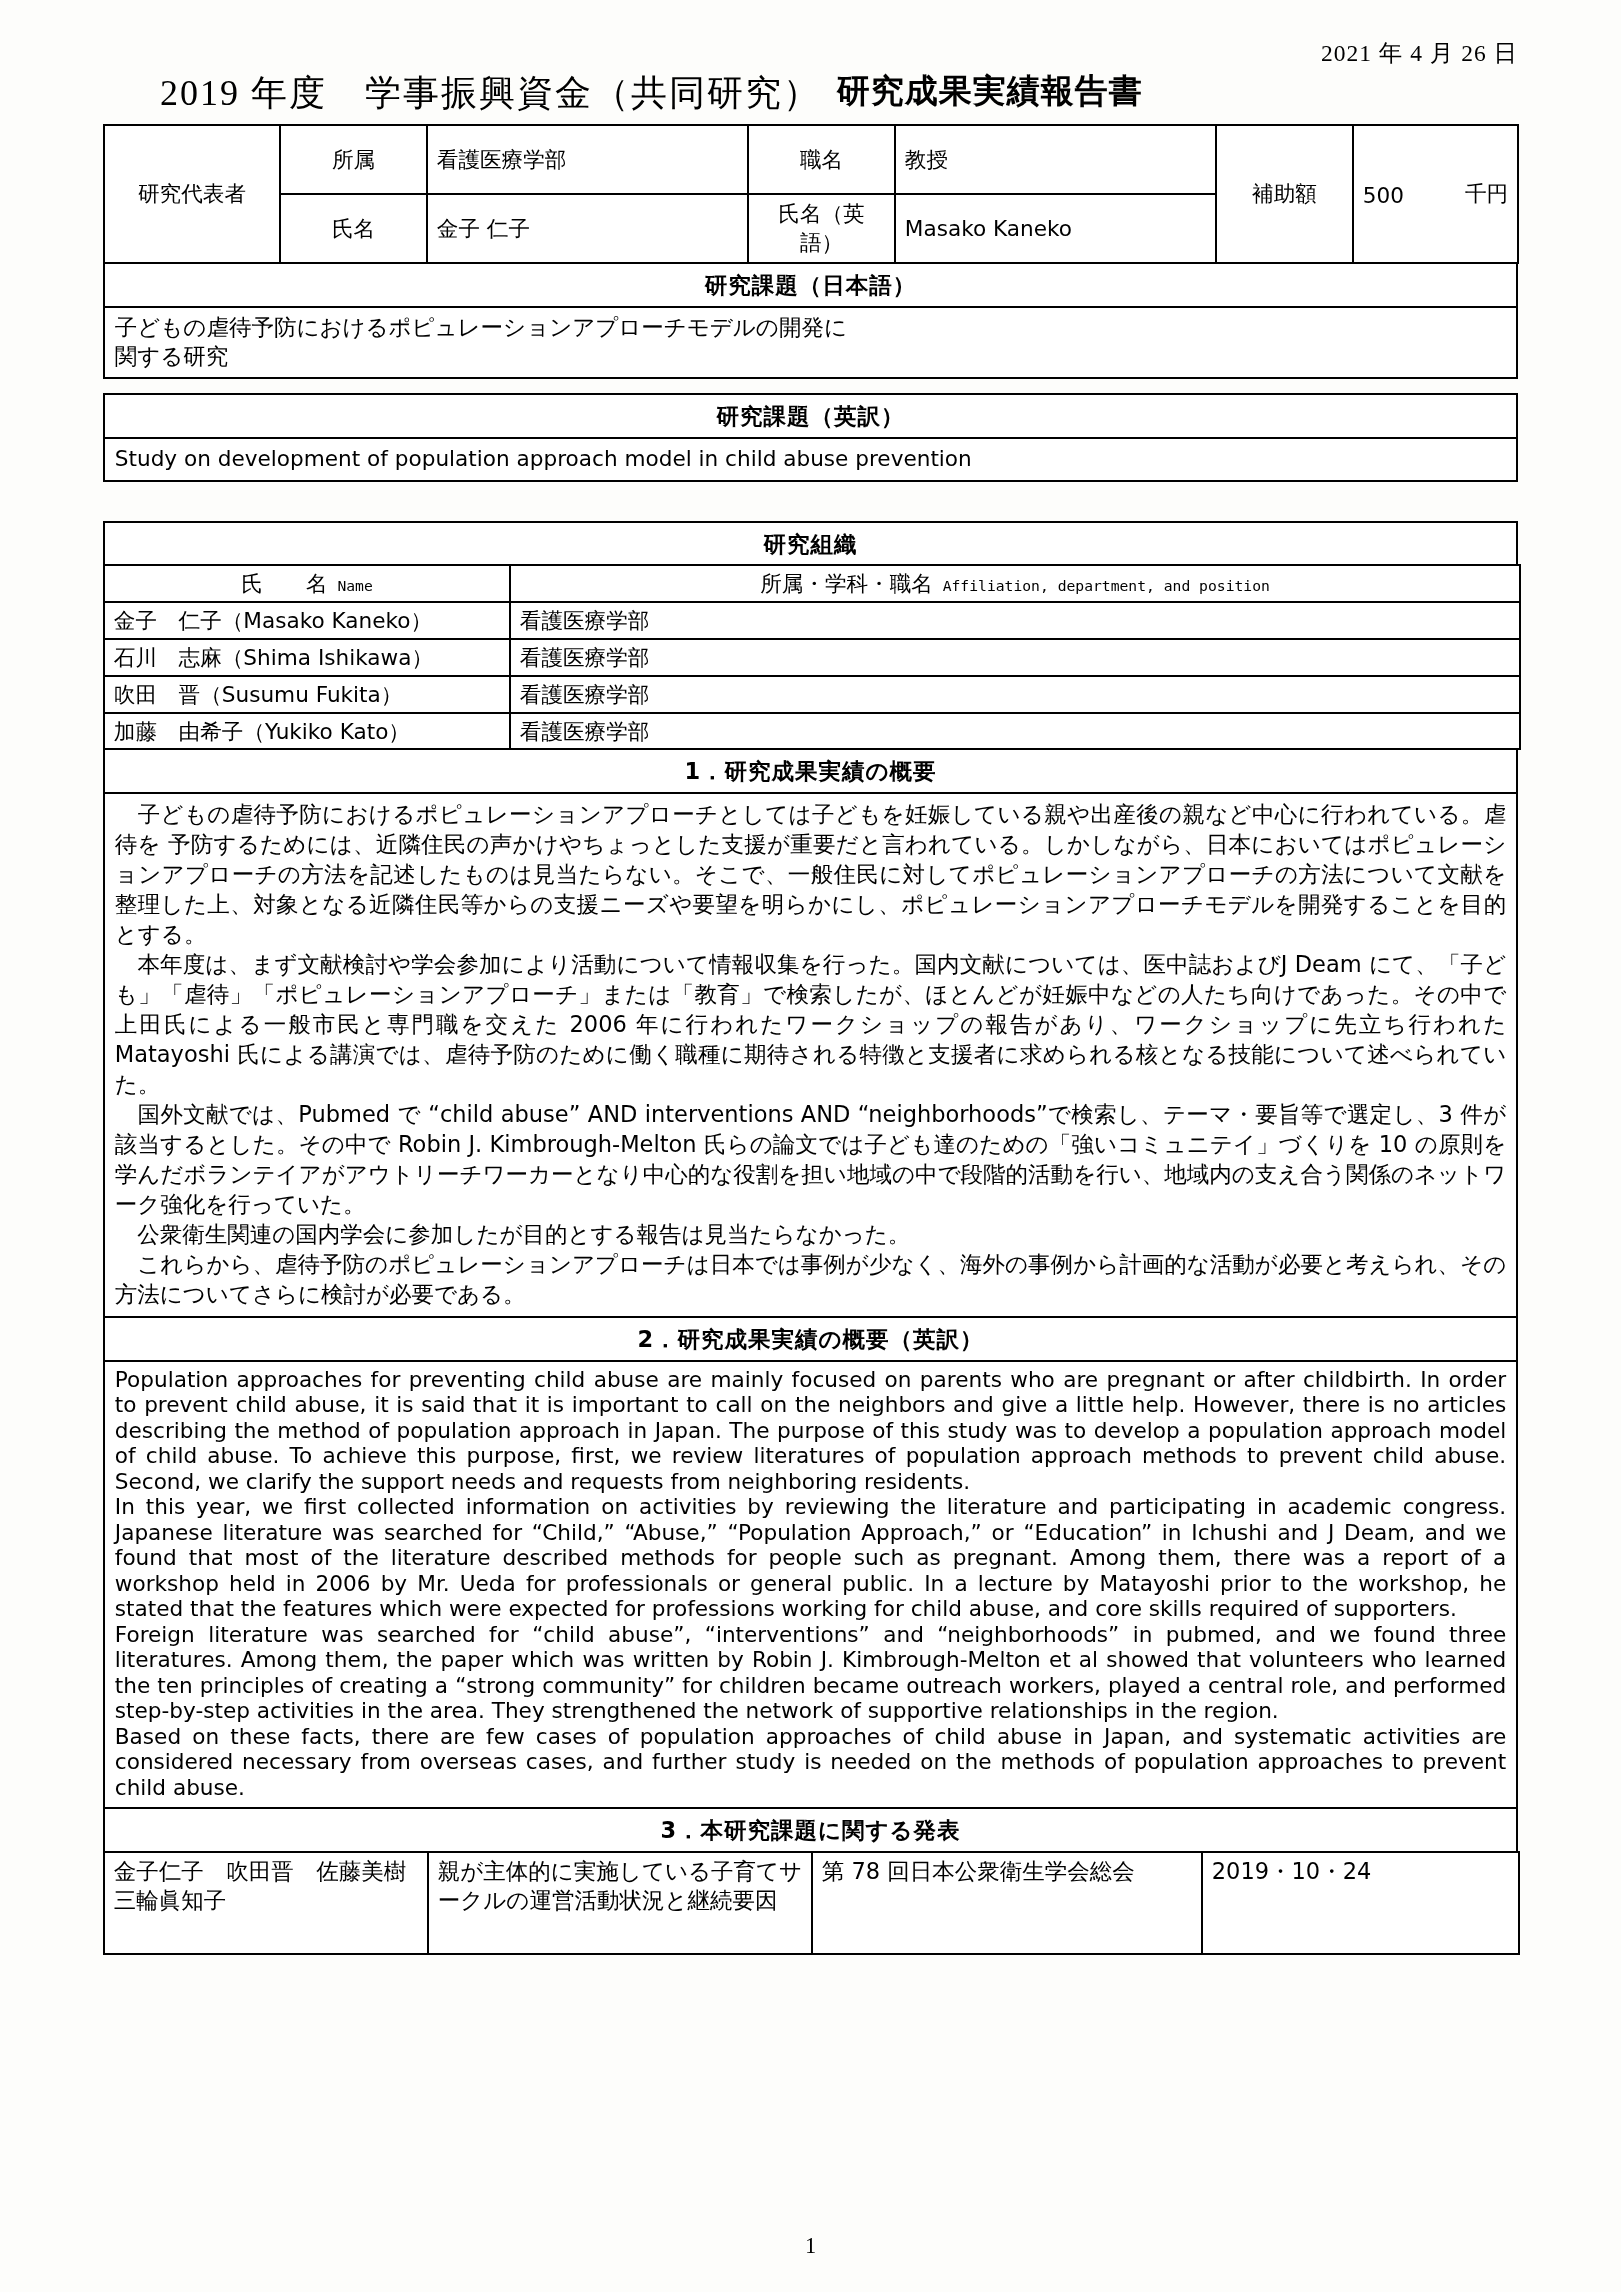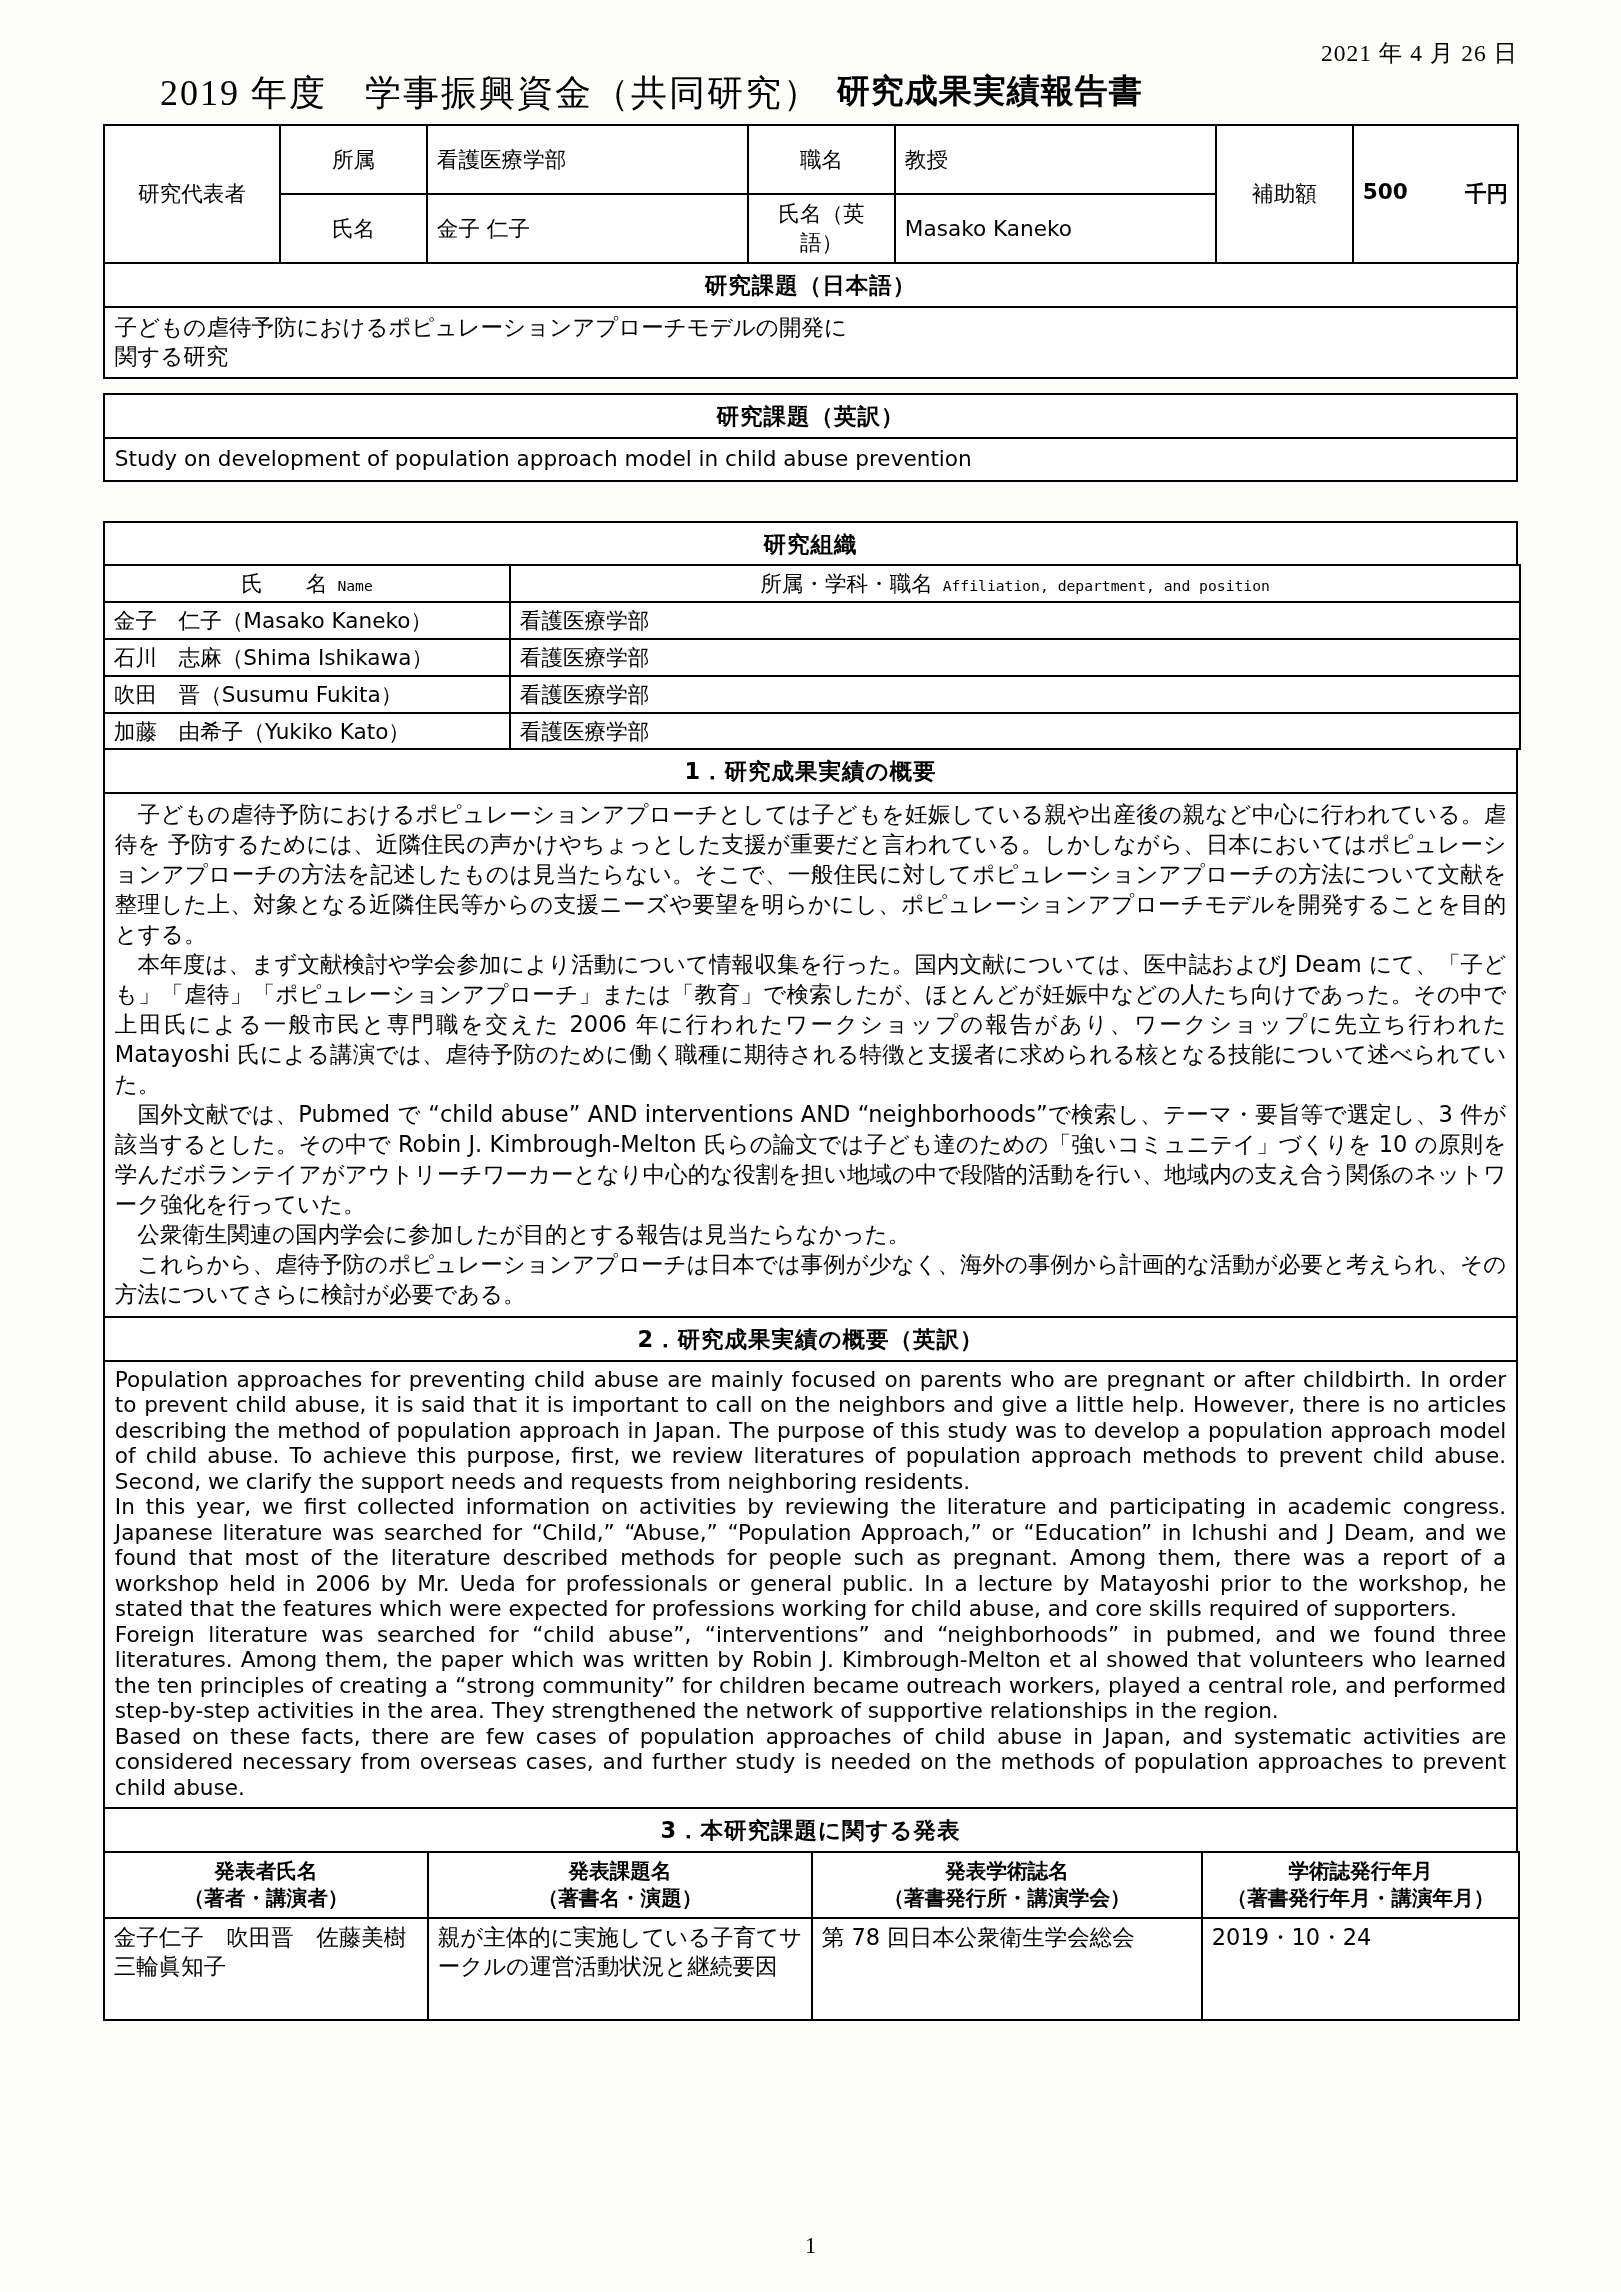--- a/index.html
+++ b/index.html
@@ -23,21 +23,21 @@
   .stack > * { border: 2px solid #000; margin-top: -2px; background: #fff; }
   .stack > *:first-child { margin-top: 0; }
   .gap-sm { margin-top: 13.7px !important; }
   .block2 { margin-top: 39px; }
 
   table { border-collapse: collapse; width: 100%; table-layout: fixed; }
   td { border: 2px solid #000; padding: 2.9px 8.8px; font-size: 21.6px; overflow: hidden; }
   td.c { text-align: center; }
 
   .rep-table tr { height: 69px; }
-  .subsidy { display: flex; justify-content: space-between; align-items: flex-start; width: 100%; font-weight: bold; }
+  .subsidy { display: flex; justify-content: space-between; align-items: flex-end; width: 100%; }
 
   .band {
     text-align: center; font-weight: bold; font-size: 22.5px;
     padding: 5.9px 0 4.9px 0; letter-spacing: 1px;
   }
   .textblock { padding: 4.9px 9.8px 6.9px 9.8px; font-size: 22.5px; }
   .title-ja div { line-height: 29px; }
   .title-en { font-size: 21.6px; line-height: 29px; }
 
   .org-table tr { height: 33px; }
@@ -173,38 +173,20 @@
     <div class="band">3．本研究課題に関する発表</div>
 
     <table class="pres-table">
       <colgroup>
           <col style="width:324px">
           <col style="width:384px">
           <col style="width:390px">
           <col style="width:317px">
         </colgroup>
       <tbody>
-          <tr>
-        <td class="hdr">
-          <div>発表者氏名</div>
-          <div>（著者・講演者）</div>
-        </td>
-        <td class="hdr">
-          <div>発表課題名</div>
-          <div>（著書名・演題）</div>
-        </td>
-        <td class="hdr">
-          <div>発表学術誌名</div>
-          <div>（著書発行所・講演学会）</div>
-        </td>
-        <td class="hdr">
-          <div>学術誌発行年月</div>
-          <div>（著書発行年月・講演年月）</div>
-        </td>
-      </tr>
       <tr>
         <td class="cell">金子仁子　吹田晋　佐藤美樹　三輪眞知子</td>
         <td class="cell">親が主体的に実施している子育てサークルの運営活動状況と継続要因</td>
         <td class="cell">第 78 回日本公衆衛生学会総会</td>
         <td class="cell">2019・10・24</td>
       </tr>
     </tbody>
       </table>
 
   </div>

